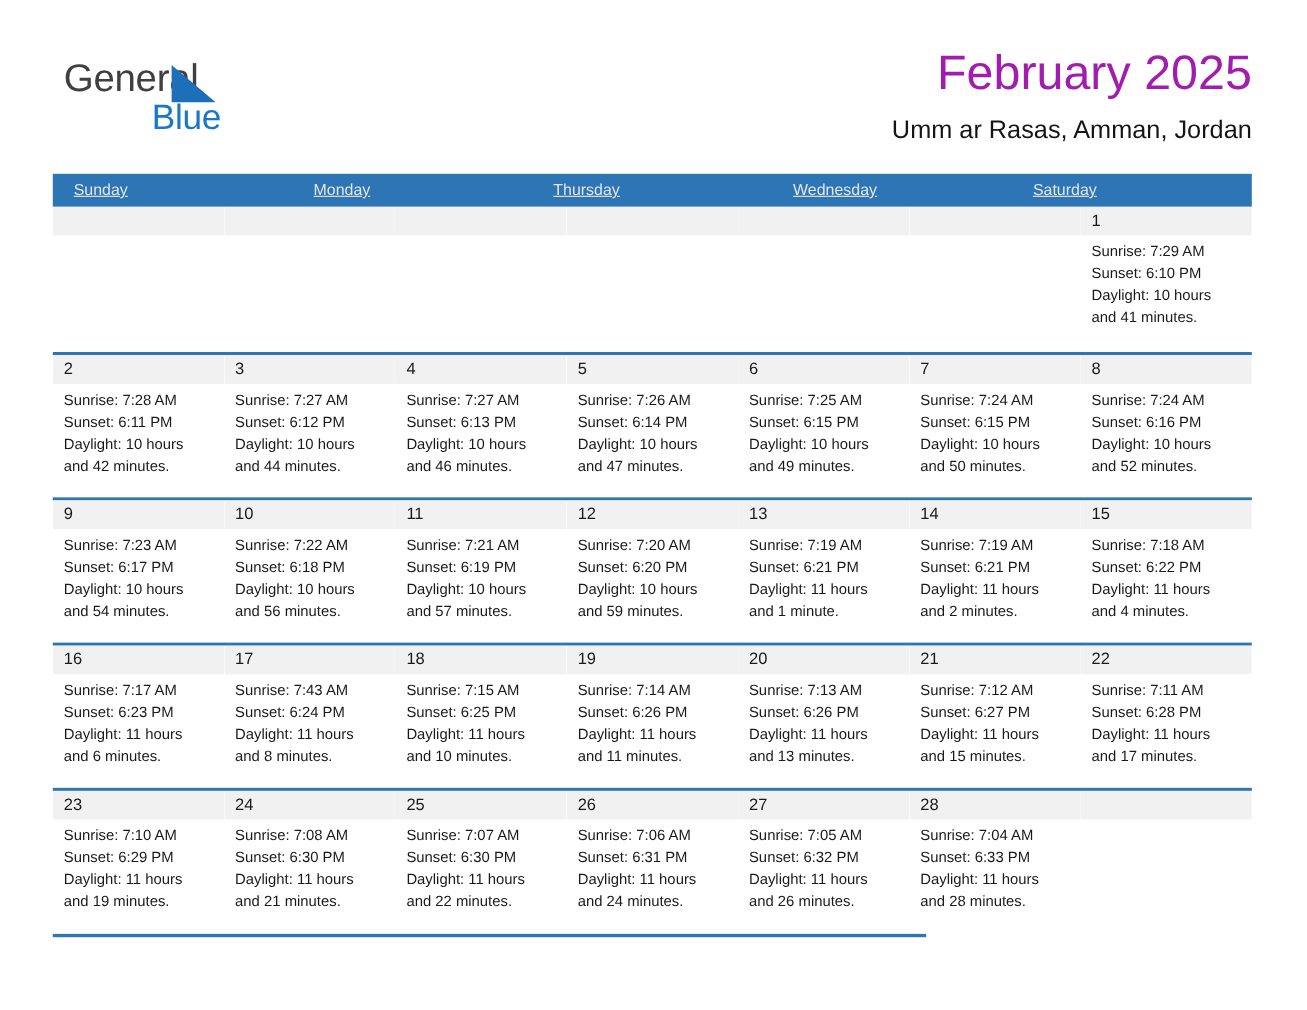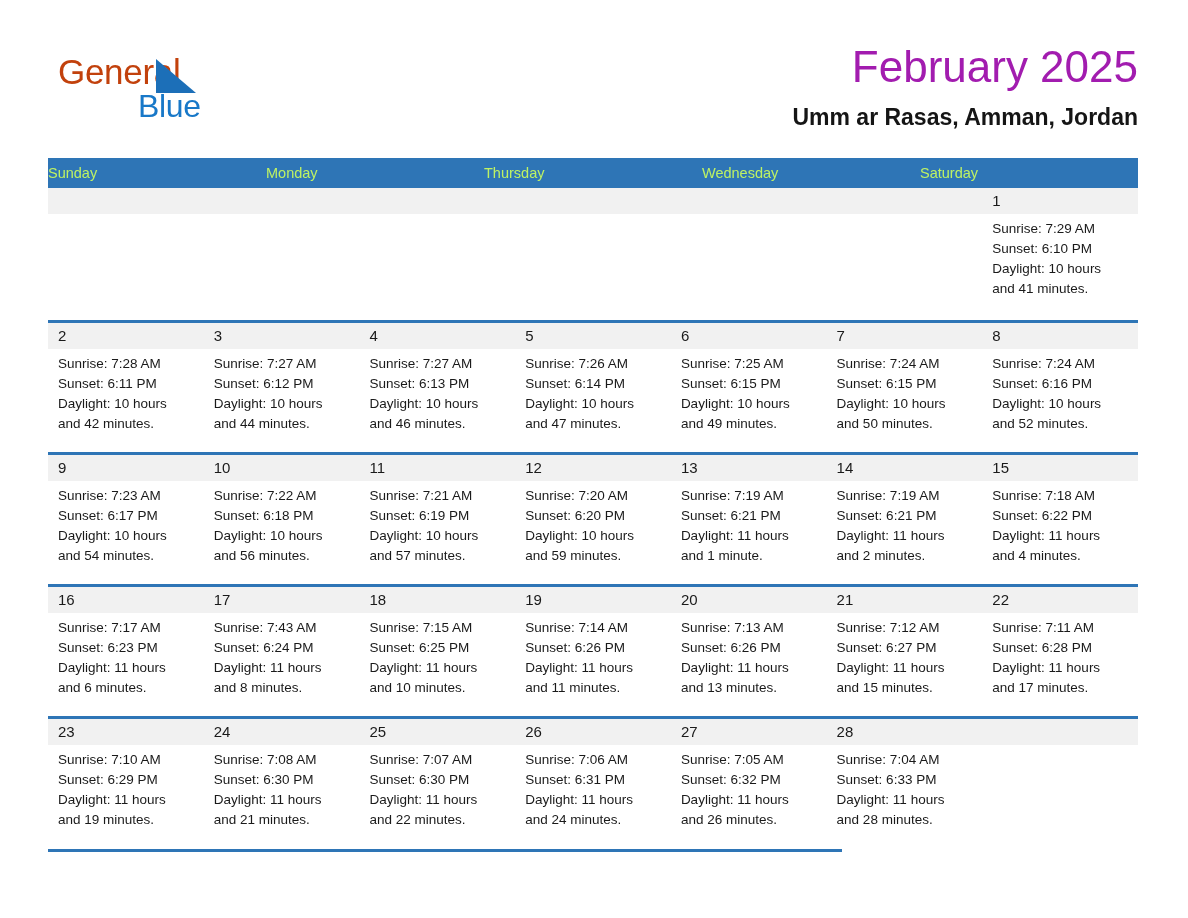--- a/index.html
+++ b/index.html
@@ -36,21 +36,21 @@
     top: 12px;
     width: 260px;
     height: 80px;
   }
   .logo-general {
     position: absolute;
     left: 0;
     top: 0;
     font-size: 35px;
     letter-spacing: -0.3px;
-    color: #c2410c;
+    color: #404040;
     font-family: "Liberation Sans", sans-serif;
   }
   .logo-triangle {
     position: absolute;
     left: 98px;
     top: 7px;
     width: 0;
     height: 0;
     border-left: 40px solid #1c6fb8;
     border-top: 34px solid transparent;
@@ -73,21 +73,21 @@
   .month-title {
     font-size: 44px;
     font-weight: normal;
     color: #a21caf;
     line-height: 54px;
     margin: 0;
     white-space: nowrap;
   }
   .location-title {
     font-size: 23px;
-    font-weight: bold;
+    font-weight: normal;
     color: #151515;
     line-height: 34px;
     margin: 0;
     margin-top: 6px;
     white-space: nowrap;
   }
 
   
   .calendar {
     position: absolute;
@@ -95,27 +95,28 @@
     top: 158px;
     width: 1090px;
   }
   .weekdays {
     display: flex;
     background: #2e75b6;
     height: 30px;
   }
   .weekday {
     flex: 1 1 0;
-    color: #bef264;
+    color: #e5e5e5;
     font-size: 14.5px;
     line-height: 30px;
-    padding-left: 0;
+    padding-left: 19px;
     box-sizing: border-box;
     white-space: nowrap;
     overflow: hidden;
+    text-decoration: underline;
   }
   .week {
     display: flex;
     border-top: 3px solid #2e75b6;
     height: 132px;
     box-sizing: border-box;
   }
   .week:first-of-type {
     border-top: none;
   }

